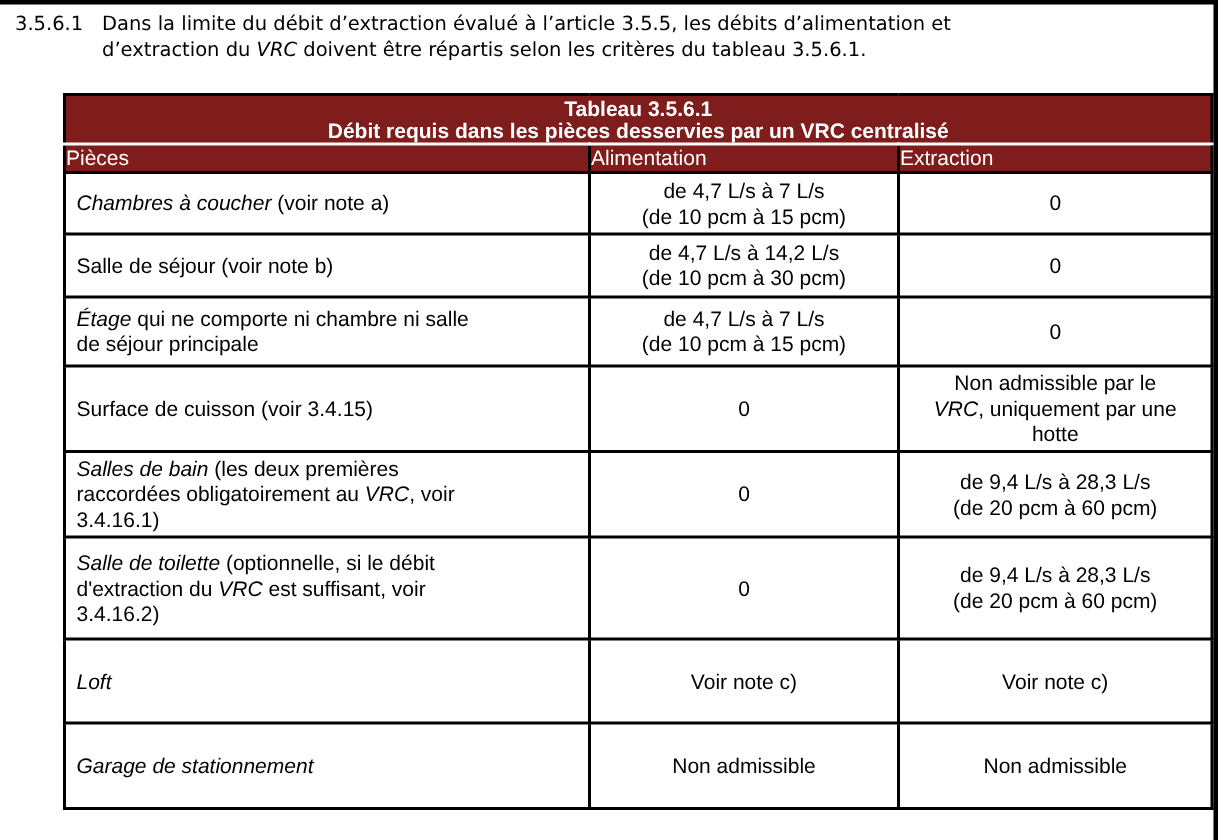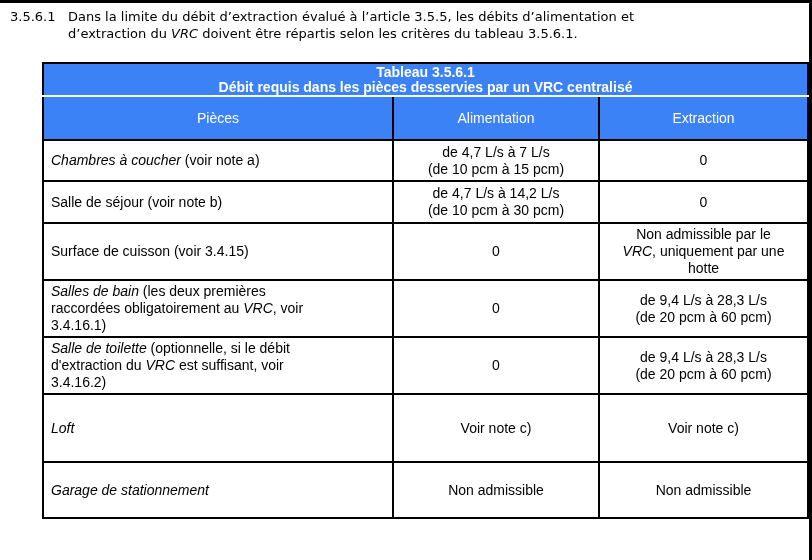--- a/index.html
+++ b/index.html
@@ -34,34 +34,34 @@
     position: absolute; top: 62px; left: 42px;
     width: 765px;
     border-collapse: collapse;
     table-layout: fixed;
     border: 2px solid #000000;
     font-size: 14px;
     line-height: 17px;
   }
   table.flow th, table.flow td { border: 2px solid #000000; vertical-align: middle; }
   thead th {
-    background: #3b82f6;
+    background: #7f1d1d;
     color: #ffffff;
     font-weight: normal;
     border: none;
   }
   tr.title-row th {
     height: 31px;
     font-weight: bold;
     text-align: center;
     border-bottom: 2px solid #ffffff;
     line-height: 15px;
     padding-top: 1px;
   }
-  tr.colhead-row th { height: 44px; text-align: center; }
+  tr.colhead-row th { height: 19px; text-align: left; }
   tbody td { white-space: pre-line; }
   td.c-piece { text-align: left; padding: 2px 24px 2px 7px; }
   td.c-alim, td.c-extr { text-align: center; padding: 2px 3px; }
   tbody tr:nth-child(1) { height: 41px; }
   tbody tr:nth-child(2) { height: 42px; }
   tbody tr:nth-child(3) { height: 46px; }
   tbody tr:nth-child(4) { height: 43px; }
   tbody tr:nth-child(5) { height: 54px; }
   tbody tr:nth-child(6) { height: 68px; }
   tbody tr:nth-child(7) { height: 56px; }
@@ -107,20 +107,27 @@
 (de 10 pcm à 15 pcm)</span></td>
         <td class="c-extr"><span>0</span></td>
       </tr>
       <tr>
         <td class="c-piece"><span>Salle de séjour (voir note b)</span></td>
         <td class="c-alim"><span>de 4,7 L/s à 14,2 L/s
 (de 10 pcm à 30 pcm)</span></td>
         <td class="c-extr"><span>0</span></td>
       </tr>
       <tr>
+        <td class="c-piece"><i>Étage</i><span> qui ne comporte ni chambre ni salle
+de séjour principale</span></td>
+        <td class="c-alim"><span>de 4,7 L/s à 7 L/s
+(de 10 pcm à 15 pcm)</span></td>
+        <td class="c-extr"><span>0</span></td>
+      </tr>
+      <tr>
         <td class="c-piece"><span>Surface de cuisson (voir 3.4.15)</span></td>
         <td class="c-alim"><span>0</span></td>
         <td class="c-extr"><span>Non admissible par le
 </span><i>VRC</i><span>, uniquement par une
 hotte</span></td>
       </tr>
       <tr>
         <td class="c-piece"><i>Salles de bain</i><span> (les deux premières
 raccordées obligatoirement au </span><i>VRC</i><span>, voir
 3.4.16.1)</span></td>

